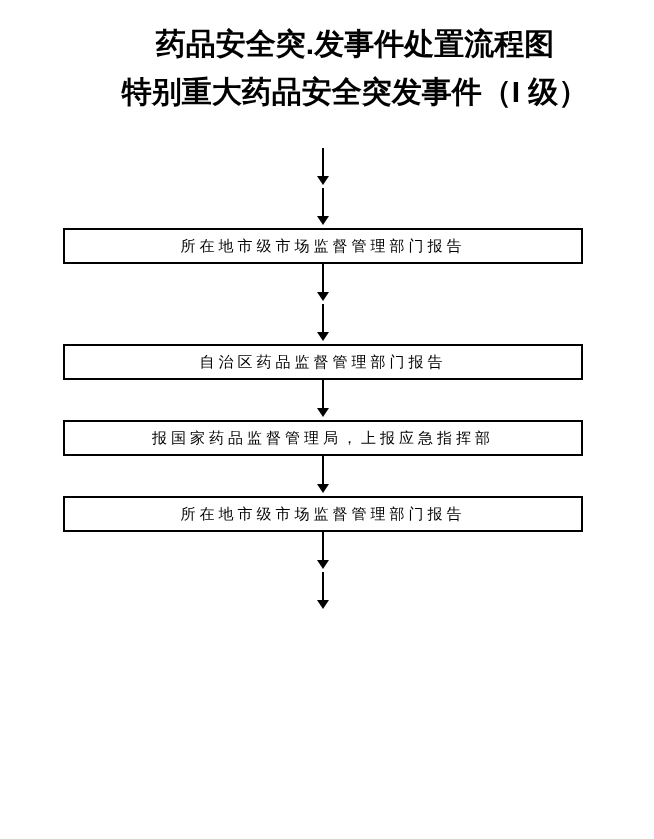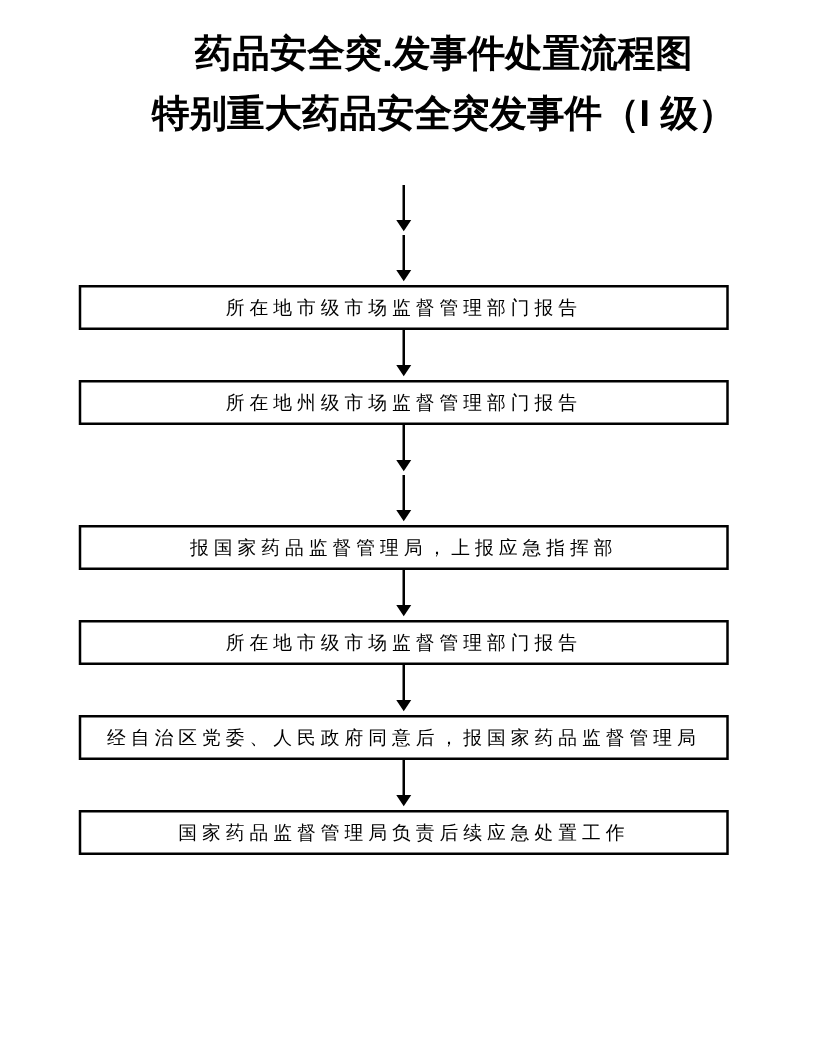--- a/index.html
+++ b/index.html
@@ -98,29 +98,29 @@
 
     <div class="box">
       <span>所在地市级市场监督管理部门报告</span>
     </div>
 
     <div class="arrow">
       <div class="arrow-line"></div>
       <div class="arrow-head"></div>
     </div>
 
-    <div class="box">
-      <span>所在地州级市场监督管理部门报告</span>
-    </div>
 
     <div class="arrow">
       <div class="arrow-line"></div>
       <div class="arrow-head"></div>
     </div>
 
+    <div class="box">
+      <span>自治区药品监督管理部门报告</span>
+    </div>
 
     <div class="arrow">
       <div class="arrow-line"></div>
       <div class="arrow-head"></div>
     </div>
 
     <div class="box">
       <span>报国家药品监督管理局，上报应急指挥部</span>
     </div>
 
@@ -131,27 +131,21 @@
 
     <div class="box">
       <span>所在地市级市场监督管理部门报告</span>
     </div>
 
     <div class="arrow">
       <div class="arrow-line"></div>
       <div class="arrow-head"></div>
     </div>
 
-    <div class="box">
-      <span>经自治区党委、人民政府同意后，报国家药品监督管理局</span>
-    </div>
 
     <div class="arrow">
       <div class="arrow-line"></div>
       <div class="arrow-head"></div>
     </div>
 
-    <div class="box">
-      <span>国家药品监督管理局负责后续应急处置工作</span>
-    </div>
 
   </div>
 </div>
 
 </body></html>

